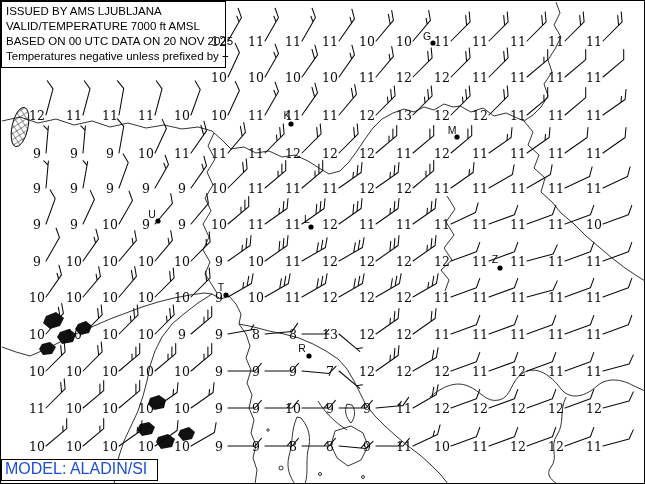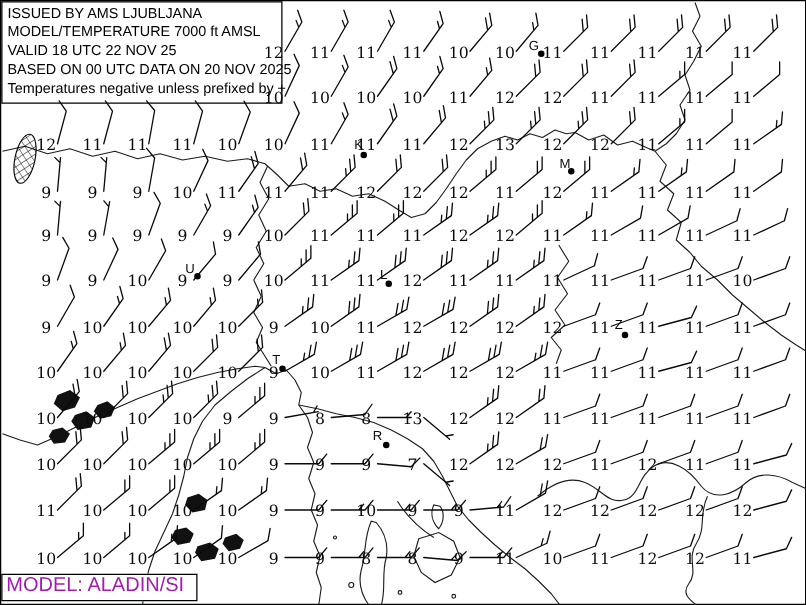--- a/index.html
+++ b/index.html
@@ -10,31 +10,30 @@
   .blob{fill:#111;stroke:none;}
   .isl{stroke:#1c1c1c;fill:none;stroke-width:0.9;}
   .barb{stroke:#0a0a0a;fill:none;stroke-width:1.05;stroke-linecap:round;}
   .temp{font:12.5px "DejaVu Serif",serif;fill:#0a0a0a;text-anchor:middle;}
   .stn{font:10.5px "Liberation Sans",sans-serif;fill:#0a0a0a;text-anchor:middle;}
   .hdr{position:absolute;left:1px;top:1px;z-index:1;background:var(--bg,#fff);
        border:1px solid #000;padding:2px 5px 3px 4px;width:214px;
        font-size:11.5px;line-height:15px;color:#000;white-space:nowrap;}
   .hdr .b{font-weight:normal;}
   .mdl{position:absolute;left:1px;top:459px;z-index:3;background:var(--bg,#fff);
-       border:1px solid #000;padding:0 10px 2px 3px;font-size:16px;color:#a21caf;}
+       border:1px solid #000;padding:0 10px 2px 3px;font-size:16px;color:#1d4ed8;}
 </style>
 </head>
 <body>
 
 <div class="stage">
 
   <div class="hdr">
     <div>ISSUED BY AMS LJUBLJANA</div>
-    <div><span>MODEL/TEMPERATURE </span><span class="b">7000 ft AMSL</span></div>
-    <div class="b">VALID 18 UTC 22 NOV 25</div>
+    <div><span>VALID/TEMPERATURE </span><span class="b">7000 ft AMSL</span></div>
     <div>BASED ON 00 UTC DATA ON 20 NOV 2025</div>
     <div>Temperatures negative unless prefixed by +</div>
   </div>
 
   <svg class="map-svg" width="645" height="484" viewBox="0 0 645 484">
     <defs>
       <pattern id="xh" width="5" height="5" patternUnits="userSpaceOnUse" patternTransform="rotate(45)">
         <path d="M0,0 L0,5 M0,0 L5,0" stroke="#000" stroke-width="0.8"></path>
       </pattern>
     </defs>

